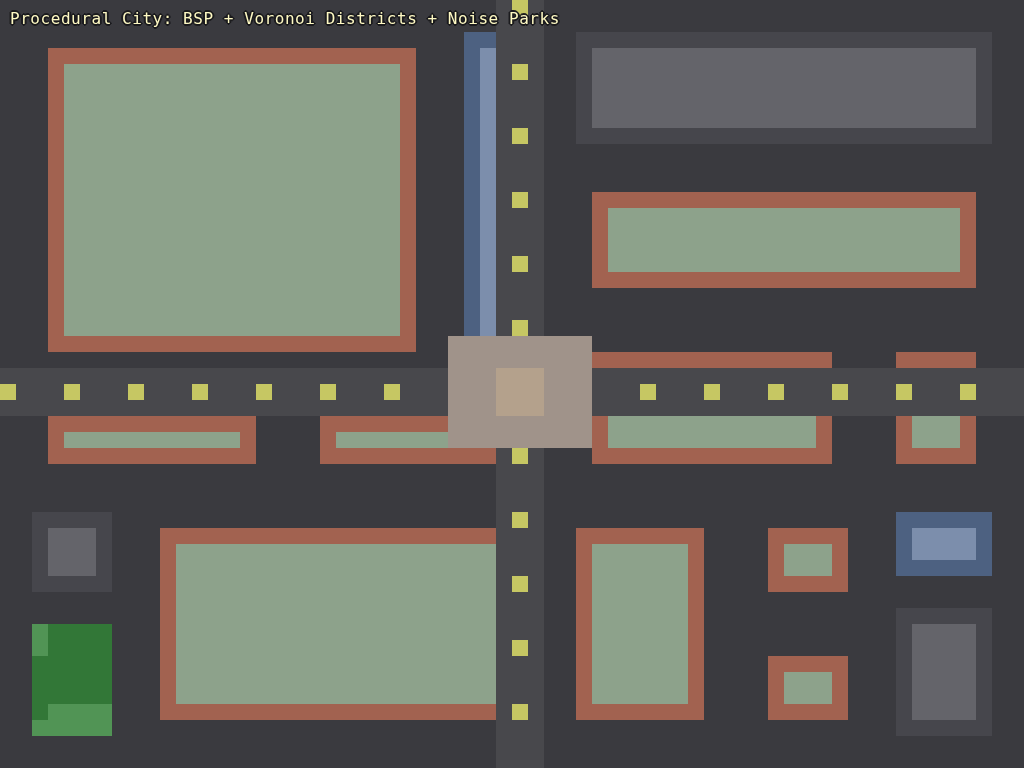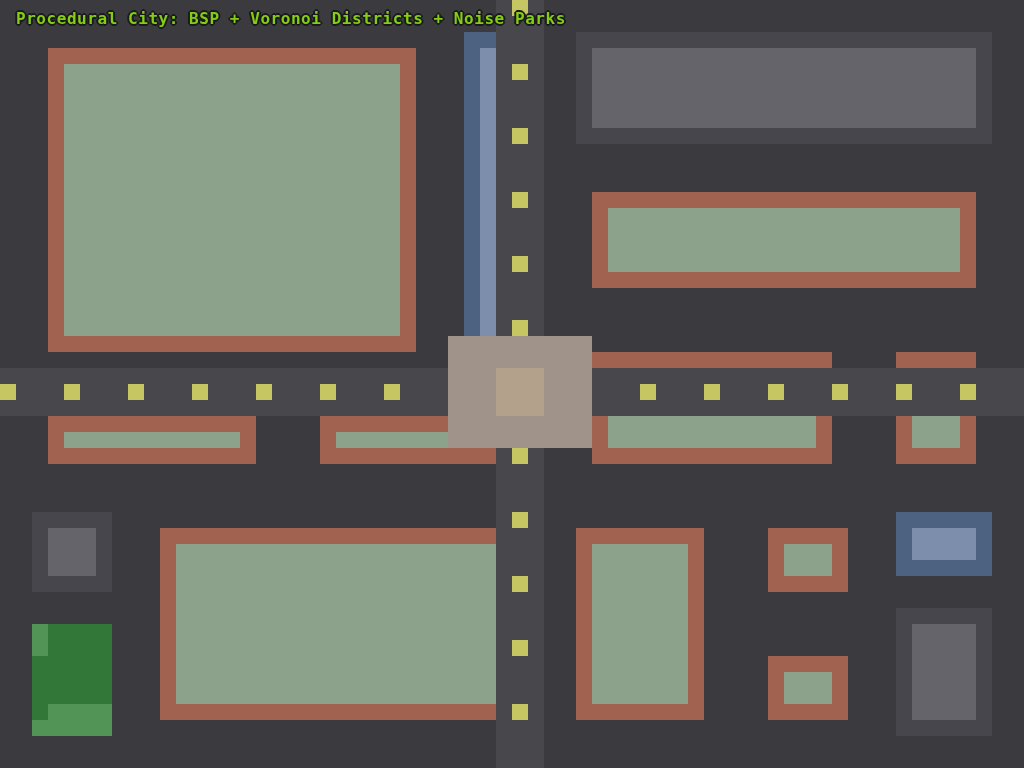--- a/index.html
+++ b/index.html
@@ -16,30 +16,29 @@
   }
   .rect {
     position: absolute;
   }
   #title {
     position: absolute;
     left: 10px;
     top: 9px;
     z-index: 30;
     font-size: 16px;
-    font-weight: bold;
+    font-weight: normal;
     letter-spacing: 0.55px;
     white-space: nowrap;
-    color: #84cc16;
+    color: #fef9c3;
     text-shadow:
       -2px 0 0 #1b1b1e, 2px 0 0 #1b1b1e,
       0 -2px 0 #1b1b1e, 0 2px 0 #1b1b1e,
       -1px -1px 0 #1b1b1e, 1px -1px 0 #1b1b1e,
       -1px 1px 0 #1b1b1e, 1px 1px 0 #1b1b1e;
-    margin-left: 6px;
   }
   
   .layer-buildings { z-index: 1; }
   .layer-roads     { z-index: 5; }
   .layer-dashes    { z-index: 8; }
   .layer-plaza     { z-index: 12; }
   .layer-park      { z-index: 3; }
 </style>
 </head>
 <body>

